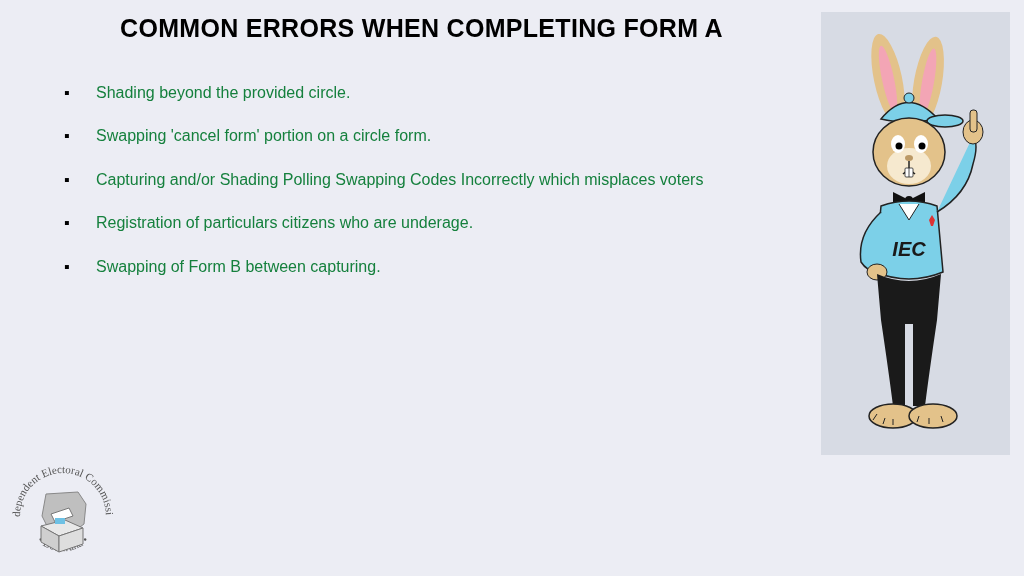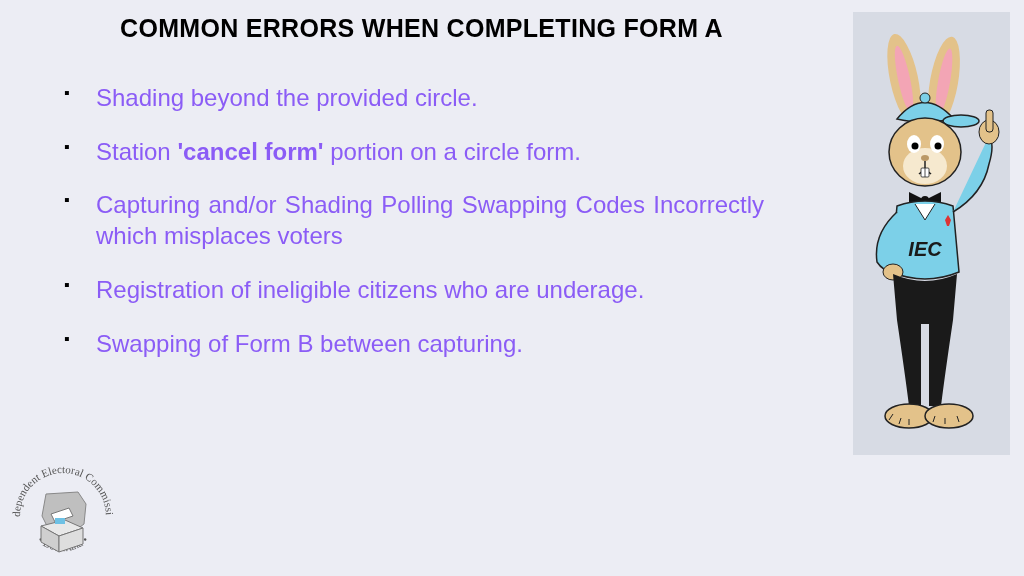--- a/index.html
+++ b/index.html
@@ -22,41 +22,41 @@
     letter-spacing: 0.3px;
   }
   .content {
     padding: 40px 260px 0 82px;
   }
   .bullets {
     list-style: none;
   }
   .bullets li {
     position: relative;
-    font-size: 24px;
+    font-size: 16px;
     line-height: 1.28;
-    color: #8b5cf6;
+    color: #15803d;
     margin-bottom: 23px;
     text-align: justify;
     padding-left: 14px;
   }
   .bullets li::before {
     content: "▪";
     position: absolute;
     left: -18px;
     top: 0;
     font-size: 16px;
     color: #000;
   }
-  .bold { font-weight: bold; }
+  .bold { font-weight: normal; }
   .mascot-panel {
     position: absolute;
     right: 14px;
     top: 12px;
-    width: 157px;
+    width: 189px;
     height: 443px;
     background: #d7dbe4;
     display: flex;
     align-items: center;
     justify-content: center;
   }
   .mascot svg { display: block; }
   .logo {
     position: absolute;
     left: 8px;
@@ -68,23 +68,23 @@
   .arc-text { font-size: 11px; fill: #555; font-family: Georgia, serif; }
 </style>
 </head>
 <body>
 
 <h1 class="title">COMMON ERRORS WHEN COMPLETING FORM A</h1>
 
 <div class="content">
   <ul class="bullets">
       <li><span>Shading beyond the provided circle.</span></li>
-      <li><span>Station </span><span class="bold">'cancel form'</span><span> portion on a circle form.</span></li>
+      <li><span>Swapping </span><span class="bold">'cancel form'</span><span> portion on a circle form.</span></li>
       <li><span>Capturing and/or Shading Polling Swapping Codes Incorrectly which misplaces voters</span></li>
-      <li><span>Registration of ineligible citizens who are underage.</span></li>
+      <li><span>Registration of particulars citizens who are underage.</span></li>
       <li><span>Swapping of Form B between capturing.</span></li>
     </ul>
 </div>
 
 <div class="mascot-panel">
   <div class="mascot">
     <svg width="165" height="420" viewBox="0 0 165 420">
 
       <ellipse cx="55" cy="55" rx="14" ry="46" fill="#e3c28a" transform="rotate(-12 55 55)"></ellipse>
       <ellipse cx="55" cy="55" rx="6" ry="34" fill="#f3a5b5" transform="rotate(-12 55 55)"></ellipse>

